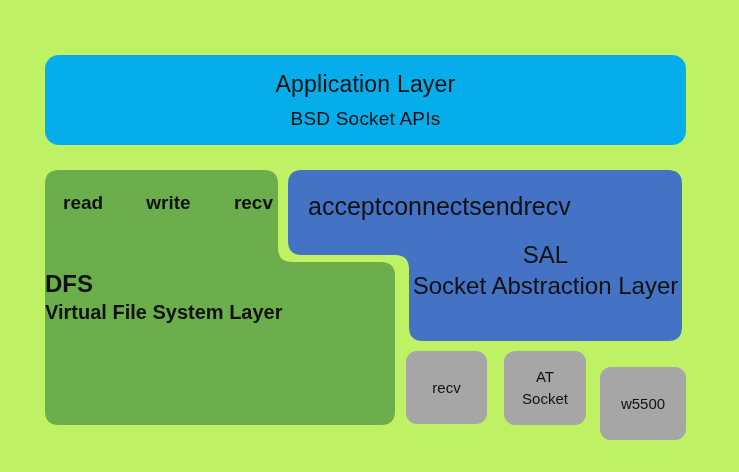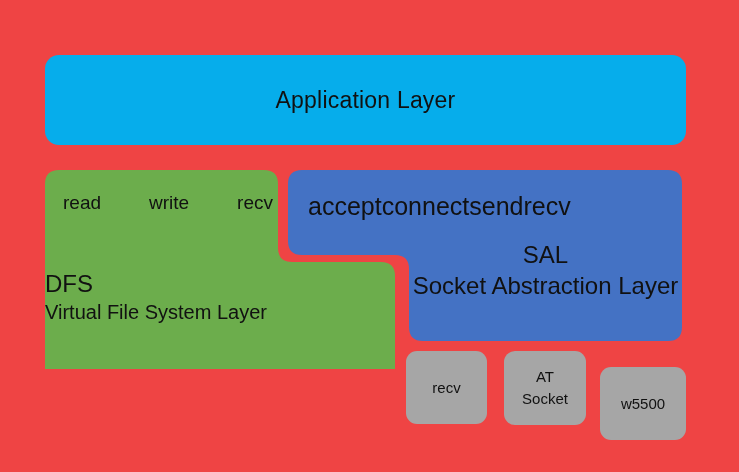--- a/index.html
+++ b/index.html
@@ -8,21 +8,21 @@
     background: #ffffff;
   }
   body {
     font-family: "Liberation Sans", sans-serif;
     -webkit-font-smoothing: antialiased;
   }
   #canvas {
     position: relative;
     width: 739px;
     height: 472px;
-    background: #ef4444;
+    background: #bef264;
     overflow: hidden;
   }
 
   
   #app-layer {
     position: absolute;
     left: 45px;
     top: 55px;
     width: 641px;
     height: 90px;
@@ -45,21 +45,22 @@
     margin-top: 8px;
     letter-spacing: 0.2px;
   }
 
   
   #dfs-block {
     position: absolute;
     left: 45px;
     top: 170px;
     width: 350px;
-    height: 199px;
+    height: 255px;
+    font-weight: bold;
   }
   #dfs-block .shape {
     position: absolute;
     inset: 0;
     
     -webkit-clip-path: path('M 14 0 L 219 0 Q 233 0 233 14 L 233 78 Q 233 92 247 92 L 336 92 Q 350 92 350 106 L 350 241 Q 350 255 336 255 L 14 255 Q 0 255 0 241 L 0 14 Q 0 0 14 0 Z');
     clip-path: path('M 14 0 L 219 0 Q 233 0 233 14 L 233 78 Q 233 92 247 92 L 336 92 Q 350 92 350 106 L 350 241 Q 350 255 336 255 L 14 255 Q 0 255 0 241 L 0 14 Q 0 0 14 0 Z');
     background: #6CAD4C;
   }
   #dfs-api-row {
@@ -150,20 +151,21 @@
   #backend-1 { left: 504px; top: 351px; width: 82px;  height: 74px; }
   #backend-2 { left: 600px; top: 351px; width: 86px;  height: 73px; margin-top: 16px; }
 </style>
 </head>
 <body>
 
 <div id="canvas">
 
   <div id="app-layer">
     <div class="title">Application Layer</div>
+    <div class="subtitle">BSD Socket APIs</div>
   </div>
 
   <div id="dfs-block">
     <div class="shape"></div>
     <div id="dfs-api-row">
       <span>read</span>
       <span>write</span>
       <span>recv</span>
     </div>
     <div id="dfs-label">

